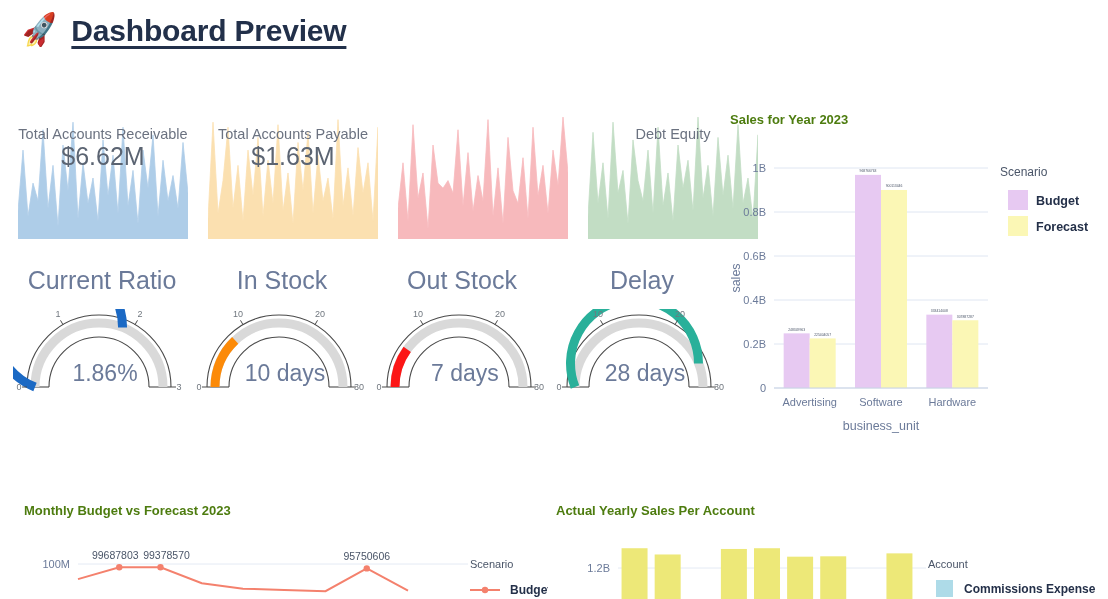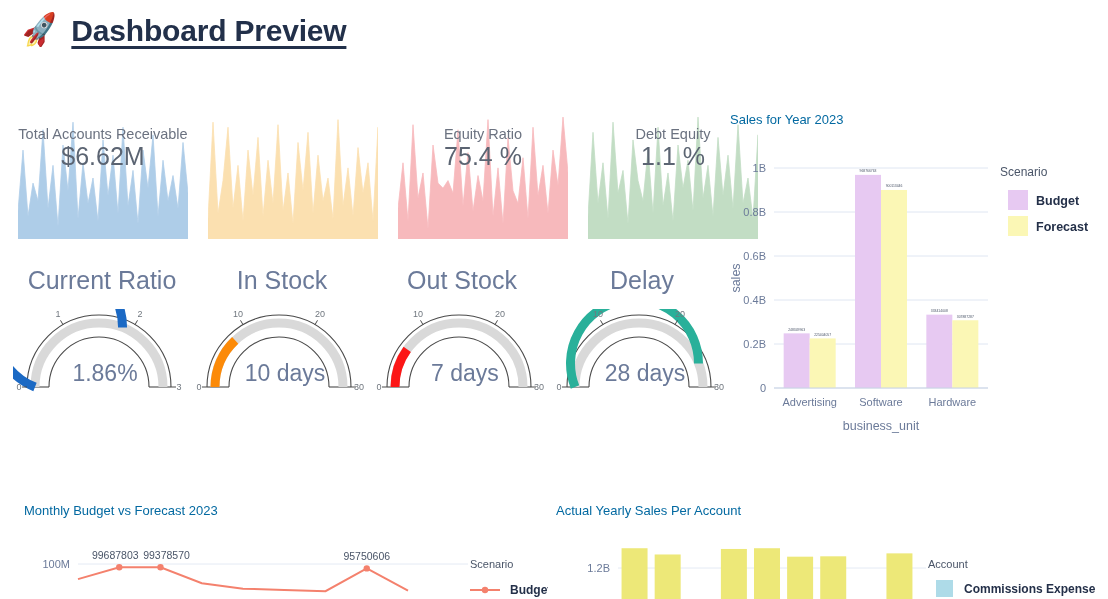--- a/index.html
+++ b/index.html
@@ -67,22 +67,22 @@
     margin-bottom: 14px;
     white-space: nowrap;
   }
   .gauge-svg { display: block; margin: 0 auto; }
   .gauge-value-txt { font-size: 23px; fill: #6b7a99; font-family: "Liberation Sans", sans-serif; }
   .gauge-tick-txt { font-size: 9px; fill: #70777f; font-family: "Liberation Sans", sans-serif; }
 
   
   .panel-title {
     font-size: 13px;
-    font-weight: normal;
-    color: #0369a1;
+    font-weight: bold;
+    color: #4d7c0f;
     position: absolute;
   }
   .axis-txt { font-size: 11px; fill: #6b7a99; font-family: "Liberation Sans", sans-serif; }
   .axis-name { font-size: 12.5px; fill: #6b7a99; font-family: "Liberation Sans", sans-serif; }
   .bar-lbl { font-size: 3.4px; fill: #4a5568; font-family: "Liberation Sans", sans-serif; }
   .legend-title { font-size: 12px; fill: #4a5568; font-family: "Liberation Sans", sans-serif; }
   .legend-item { font-size: 12.5px; fill: #243049; font-weight: bold; font-family: "Liberation Sans", sans-serif; }
 
   #sales-chart { position: absolute; left: 726px; top: 140px; }
   #sales-title { left: 730px; top: 112px; }
@@ -114,37 +114,36 @@
         </svg>
         <div class="kpi-text">
           <span class="kpi-label">Total Accounts Receivable</span>
           <span class="kpi-value">$6.62M</span>
         </div>
       </div>
       <div class="kpi-card">
         <svg class="kpi-spark" viewBox="0 0 170 127" preserveAspectRatio="none">
           <path d="M 0 127 L 0.00 106.68 L 5.00 10.16 L 10.00 101.60 L 15.00 68.58 L 20.00 15.24 L 25.00 96.52 L 30.00 53.34 L 35.00 109.22 L 40.00 38.10 L 45.00 83.82 L 50.00 25.40 L 55.00 104.14 L 60.00 48.26 L 65.00 91.44 L 70.00 12.70 L 75.00 99.06 L 80.00 60.96 L 85.00 111.76 L 90.00 30.48 L 95.00 78.74 L 100.00 20.32 L 105.00 101.60 L 110.00 43.18 L 115.00 88.90 L 120.00 66.04 L 125.00 106.68 L 130.00 7.62 L 135.00 93.98 L 140.00 55.88 L 145.00 104.14 L 150.00 35.56 L 155.00 81.28 L 160.00 50.80 L 165.00 109.22 L 170.00 15.24 L 170 127 Z" fill="#fbe0b0" stroke="#fbe0b0" stroke-width="0.8"></path>
         </svg>
+        <div class="kpi-text">
+          <span class="kpi-label">Total Accounts Payable</span>
+          <span class="kpi-value">$1.63M</span>
+        </div>
       </div>
       <div class="kpi-card">
         <svg class="kpi-spark" viewBox="0 0 170 127" preserveAspectRatio="none">
           <path d="M 0 127 L 0.00 96.52 L 5.00 50.80 L 10.00 109.22 L 15.00 12.70 L 20.00 86.36 L 25.00 60.96 L 30.00 116.84 L 35.00 33.02 L 40.00 71.12 L 45.00 76.20 L 50.00 68.58 L 55.00 81.28 L 60.00 17.78 L 65.00 93.98 L 70.00 40.64 L 75.00 99.06 L 80.00 63.50 L 85.00 88.90 L 90.00 7.62 L 95.00 104.14 L 100.00 55.88 L 105.00 111.76 L 110.00 25.40 L 115.00 78.74 L 120.00 91.44 L 125.00 45.72 L 130.00 106.68 L 135.00 15.24 L 140.00 83.82 L 145.00 53.34 L 150.00 101.60 L 155.00 38.10 L 160.00 73.66 L 165.00 5.08 L 170.00 60.96 L 170 127 Z" fill="#f7b9bc" stroke="#f7b9bc" stroke-width="0.8"></path>
         </svg>
-        <div class="kpi-text">
-          <span class="kpi-label">Equity Ratio</span>
-          <span class="kpi-value">75.4 %</span>
-        </div>
       </div>
       <div class="kpi-card">
         <svg class="kpi-spark" viewBox="0 0 170 127" preserveAspectRatio="none">
           <path d="M 0 127 L 0.00 104.14 L 5.00 20.32 L 10.00 91.44 L 15.00 50.80 L 20.00 106.68 L 25.00 10.16 L 30.00 81.28 L 35.00 58.42 L 40.00 111.76 L 45.00 27.94 L 50.00 68.58 L 55.00 88.90 L 60.00 38.10 L 65.00 101.60 L 70.00 15.24 L 75.00 93.98 L 80.00 60.96 L 85.00 109.22 L 90.00 33.02 L 95.00 76.20 L 100.00 48.26 L 105.00 99.06 L 110.00 5.08 L 115.00 86.36 L 120.00 53.34 L 125.00 104.14 L 130.00 25.40 L 135.00 83.82 L 140.00 43.18 L 145.00 96.52 L 150.00 12.70 L 155.00 91.44 L 160.00 66.04 L 165.00 106.68 L 170.00 22.86 L 170 127 Z" fill="#c2ddc4" stroke="#c2ddc4" stroke-width="0.8"></path>
         </svg>
         <div class="kpi-text">
           <span class="kpi-label">Debt Equity</span>
-          <span class="kpi-value">1.1 %</span>
         </div>
       </div>
     </div>
 
   <div class="gauge-row" id="gauge-row">
       <div class="gauge-card">
         <div class="gauge-title">Current Ratio</div>
         <svg class="gauge-svg" width="178" height="90">
           <path d="M 14.00 78.00 A 72 72 0 1 1 158.00 78.00" fill="none" stroke="#4a4a4a" stroke-width="1.1"></path>
           <path d="M 36.00 78.00 A 50 50 0 1 1 136.00 78.00" fill="none" stroke="#4a4a4a" stroke-width="1.1"></path>

